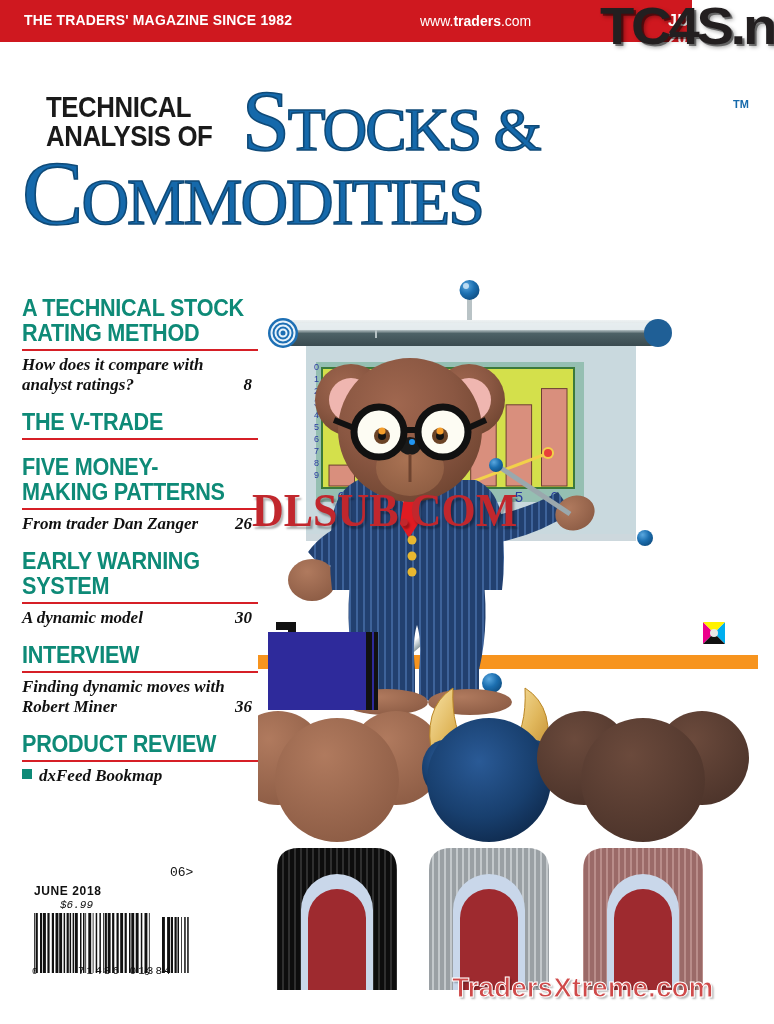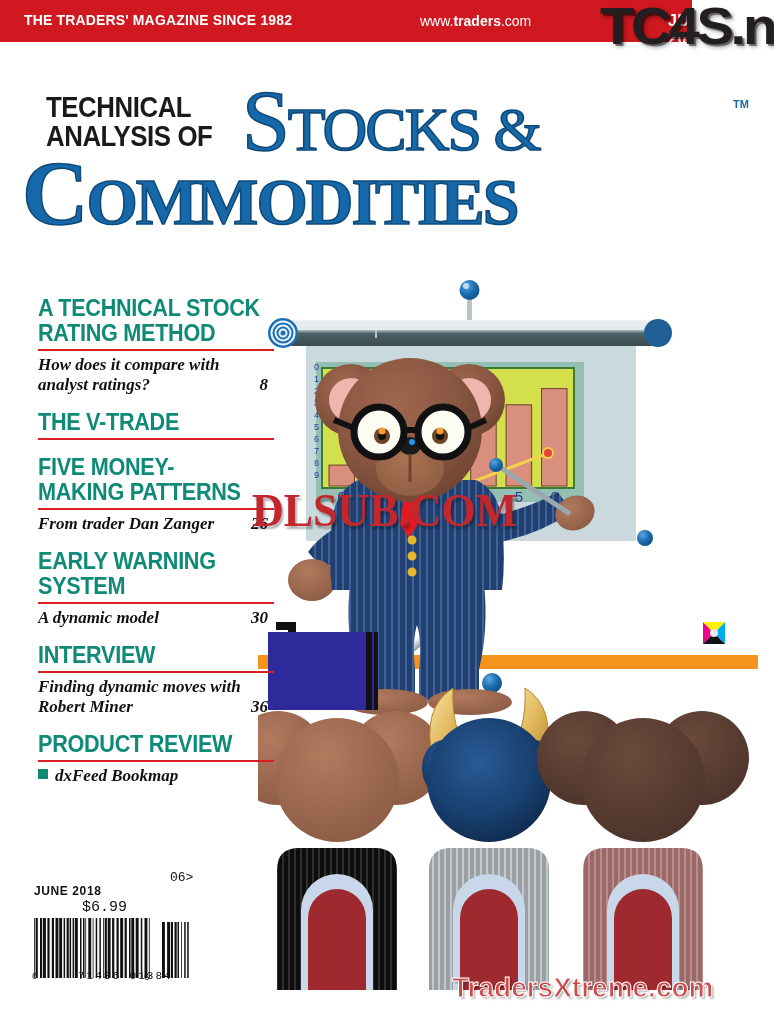--- a/index.html
+++ b/index.html
@@ -26,45 +26,45 @@
   .masthead{position:absolute;left:0;top:42px;width:668px;height:220px;}
   .mh-small{position:absolute;left:46px;top:50px;color:#1a1a1a;
      font-size:30px;line-height:29px;font-weight:bold;letter-spacing:-.5px;
      transform:scaleX(.86);transform-origin:left top;}
   .mh-big1{position:absolute;left:242px;top:40px;color:#1569ab;
      font-family:"Liberation Serif",serif;font-weight:normal;font-size:86px;line-height:78px;
      letter-spacing:-2px;-webkit-text-stroke:1.6px #0f4a78;
      transform:scaleX(1.0);transform-origin:left top;}
   .mh-big1 .sc{font-size:62px;}
   .mh-big2{position:absolute;left:22px;top:109px;color:#1569ab;
-     font-family:"Liberation Serif",serif;font-weight:bold;font-size:92px;line-height:84px;
+     font-family:"Liberation Serif",serif;font-weight:normal;font-size:92px;line-height:84px;
      letter-spacing:-2px;-webkit-text-stroke:1.6px #0f4a78;}
   .mh-big2 .sc{font-size:66px;}
   .tm{position:absolute;left:733px;top:56px;font-size:11px;color:#1569ab;font-weight:bold;}
 
   
-  .toc{position:absolute;left:16px;top:296px;width:272px;}
+  .toc{position:absolute;left:0;top:296px;width:272px;}
   .toc-item{position:relative;margin:0 0 15px 0;padding:0 14px 0 22px;}
   .toc-head{color:#0e8a77;font-size:23px;line-height:25px;font-weight:bold;
      letter-spacing:-.3px;transform:scaleX(.94);transform-origin:left top;
      font-family:"Liberation Sans",sans-serif;}
   .toc-rule{height:2px;background:#d61f26;margin:3px 0 4px 0;}
   .toc-sub{display:flex;justify-content:space-between;align-items:flex-end;
      font-family:"Liberation Serif",serif;font-style:italic;font-weight:bold;
      font-size:17px;line-height:20px;color:#111;}
   .toc-sub .txt{flex:1 1 auto;padding-right:8px;}
   .toc-sub .pg{flex:0 0 auto;font-style:italic;font-weight:bold;font-size:17px;padding-right:6px;}
   .sq{display:inline-block;width:10px;height:10px;background:#0e8a77;margin-right:7px;
       vertical-align:2px;}
 
   
   .barcode-wrap{position:absolute;left:34px;top:884px;width:200px;}
   .bc-month{font-size:12px;font-weight:bold;color:#111;letter-spacing:.6px;}
-  .bc-price{font-family:"Liberation Mono",monospace;font-size:15px;color:#111;
-     margin-left:48px;margin-top:1px;}
+  .bc-price{font-family:"Liberation Mono",monospace;font-size:11px;color:#111;
+     margin-left:26px;margin-top:1px;font-style:italic;}
   .bc-bars{position:relative;height:64px;margin-top:2px;}
   .bc-main{position:absolute;left:0;top:0;width:118px;height:60px;}
   .bc-add{position:absolute;left:128px;top:4px;width:28px;height:56px;}
   .bc-digits{position:relative;font-family:"Liberation Mono",monospace;font-size:11px;
      color:#111;height:14px;}
   .bc-digits .d0{position:absolute;left:-2px;top:-10px;font-size:9px;}
   .bc-digits .d1{position:absolute;left:16px;top:-12px;letter-spacing:2px;margin-left:28px;}
   .bc-digits .d2{position:absolute;left:110px;top:-9px;font-size:9px;}
   .bc-sup{position:absolute;left:136px;top:-48px;font-family:"Liberation Mono",monospace;
      font-size:13px;color:#111;}

